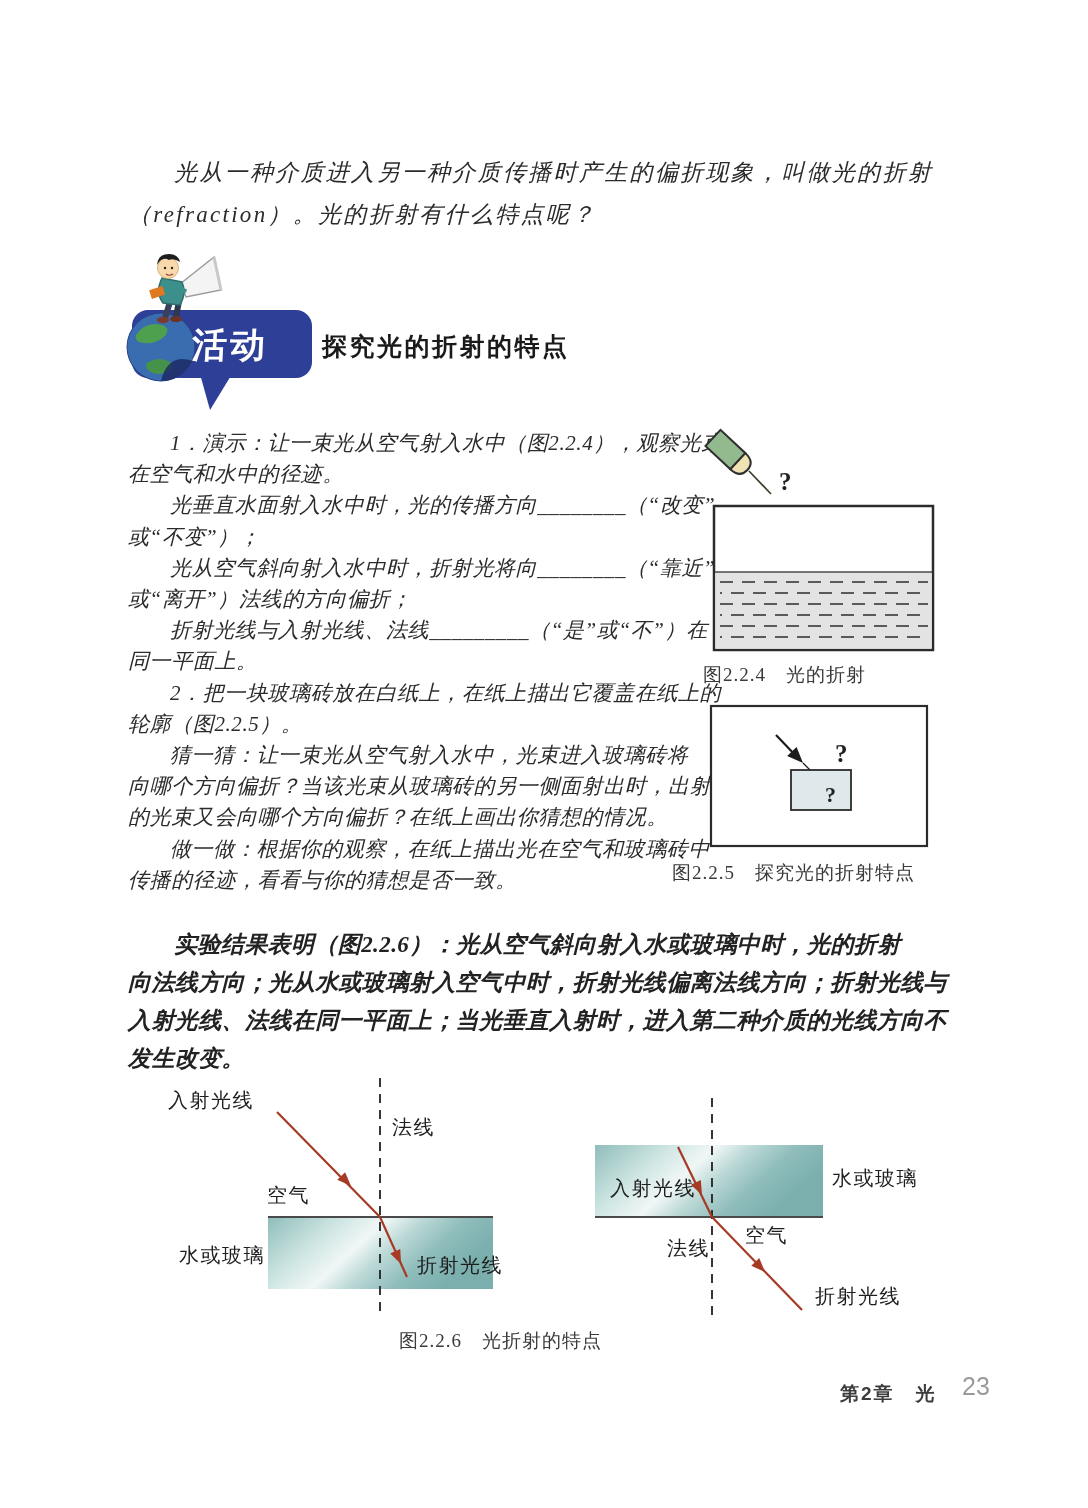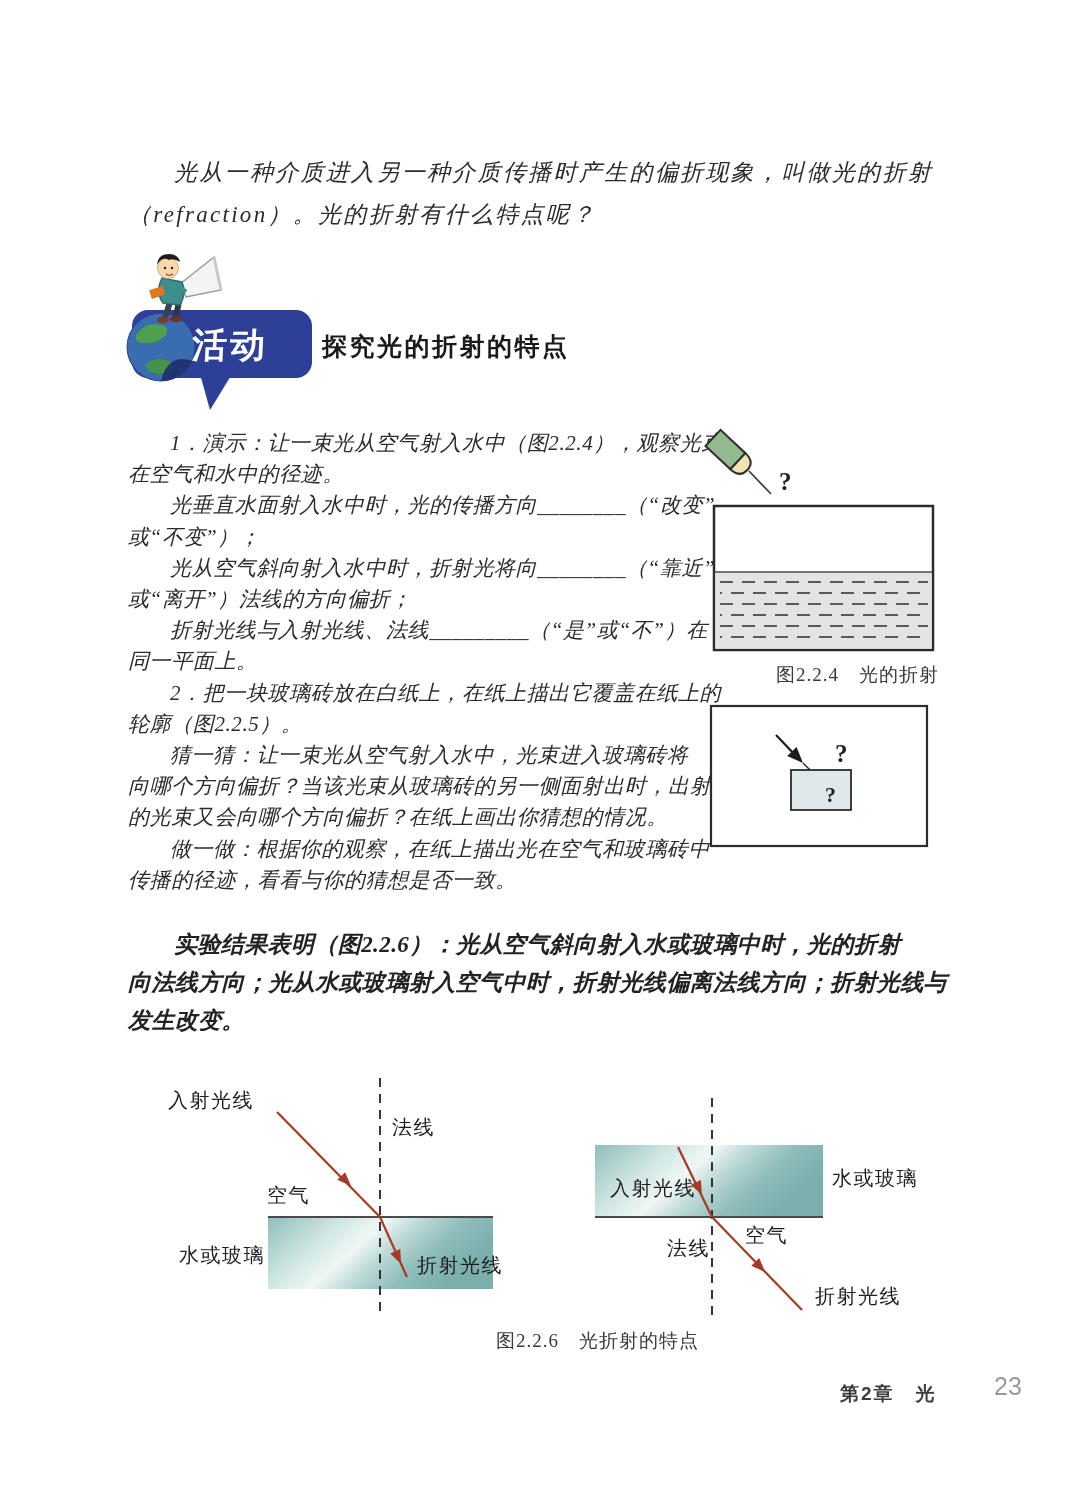--- a/index.html
+++ b/index.html
@@ -22,32 +22,32 @@
   
   .acts{position:absolute;left:128px;top:428px;width:600px;
         font-size:21px;line-height:31.2px;letter-spacing:0.6px;}
 
   
   .result{position:absolute;left:128px;top:926px;width:880px;
           font-size:23px;line-height:38px;font-weight:bold;letter-spacing:0.4px;color:#222;}
 
   
   .figwrap{position:absolute;}
-  .caption{position:absolute;font-size:19px;letter-spacing:1px;color:#3a3a3a;text-align:right;white-space:nowrap;}
+  .caption{position:absolute;font-size:19px;letter-spacing:1px;color:#3a3a3a;text-align:left;white-space:nowrap;}
   .cap224{left:703px;top:662px;width:236px;}
   .cap225{left:672px;top:860px;width:256px;}
   .cap226{left:399px;top:1328px;width:300px;}
 
   .dlabel{font:20px "Liberation Serif","DejaVu Serif",serif;fill:#1f1f1f;letter-spacing:1.5px;}
   .qmark{font:bold 25px "Liberation Serif","DejaVu Serif",serif;fill:#222;}
 
   
   .footer-chapter{position:absolute;left:840px;top:1381px;font-size:19px;font-weight:bold;
         letter-spacing:2px;color:#3c3c3c;font-family:"Liberation Sans","DejaVu Sans",sans-serif;}
-  .footer-page{position:absolute;left:994px;top:1372px;font-size:25px;color:#9a9a9a;
+  .footer-page{position:absolute;left:962px;top:1372px;font-size:25px;color:#9a9a9a;
         font-family:"Liberation Sans","DejaVu Sans",sans-serif;}
 </style>
 </head>
 <body>
 
 <div class="page">
 
   <div class="intro">
     <div class="tline indent">光从一种介质进入另一种介质传播时产生的偏折现象，叫做光的折射</div>
     <div class="tline">（refraction）。光的折射有什么特点呢？</div>
@@ -131,24 +131,26 @@
     <svg width="236" height="150" viewBox="0 0 236 150">
       <rect x="8" y="4" width="216" height="140" fill="#ffffff" stroke="#2b2b2b" stroke-width="2.2"></rect>
       <rect x="88" y="68" width="60" height="40" fill="#dfe9ec" stroke="#2b2b2b" stroke-width="1.8"></rect>
       <line x1="73" y1="33" x2="94" y2="55" stroke="#1c1c1c" stroke-width="2.2"></line>
       <polygon points="-16,-6.5 0,0 -16,6.5" fill="#1c1c1c" transform="translate(100,61) rotate(46)"></polygon>
       <line x1="100" y1="61" x2="107" y2="68" stroke="#1c1c1c" stroke-width="1.2"></line>
       <text class="qmark" x="132" y="60">?</text>
       <text class="qmark" x="122" y="100" style="font-size:22px">?</text>
     </svg>
   </div>
+  <div class="caption cap225">图2.2.5　探究光的折射特点</div>
 
   <div class="result">
     <div class="tline indent">实验结果表明（图2.2.6）：光从空气斜向射入水或玻璃中时，光的折射</div>
     <div class="tline">向法线方向；光从水或玻璃射入空气中时，折射光线偏离法线方向；折射光线与</div>
+    <div class="tline">入射光线、法线在同一平面上；当光垂直入射时，进入第二种介质的光线方向不</div>
     <div class="tline">发生改变。</div>
   </div>
 
   <div class="figwrap" style="left:155px;top:1072px;">
     <svg width="370" height="250" viewBox="0 0 370 250">
       <defs>
         <linearGradient id="tealL" x1="0%" y1="0%" x2="100%" y2="35%">
           <stop offset="0%" stop-color="#8fbdba"></stop>
             <stop offset="30%" stop-color="#cfe6e3"></stop>
           <stop offset="48%" stop-color="#f0f7f6"></stop>

